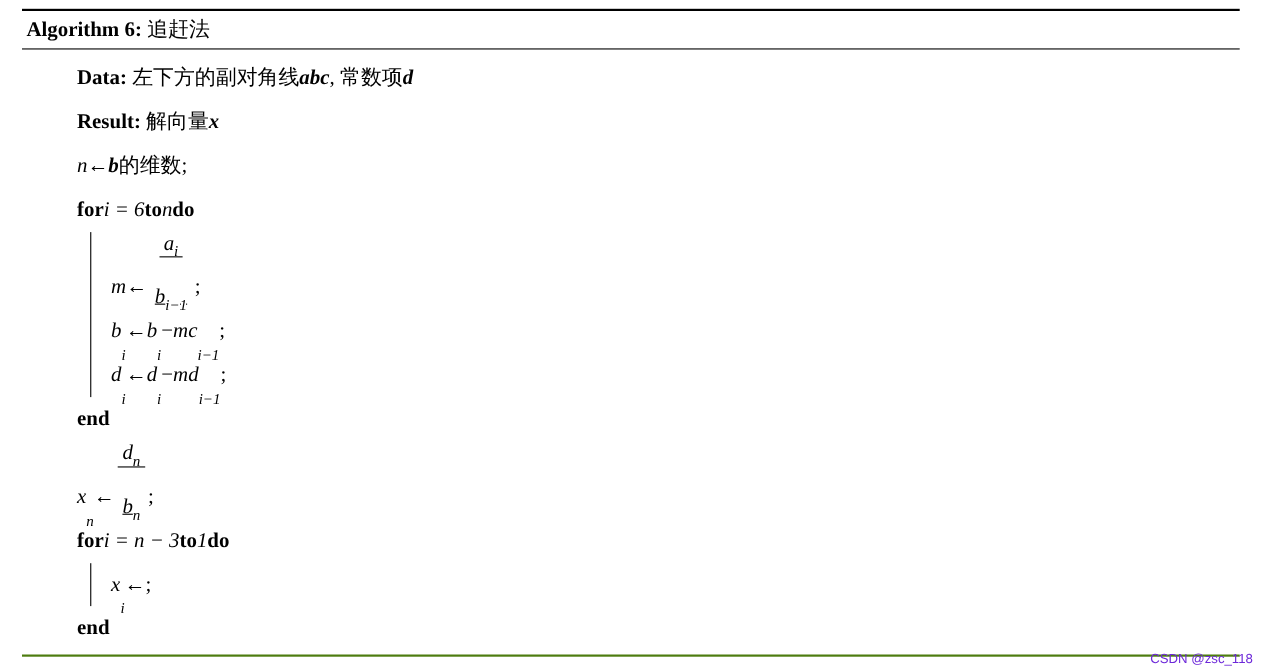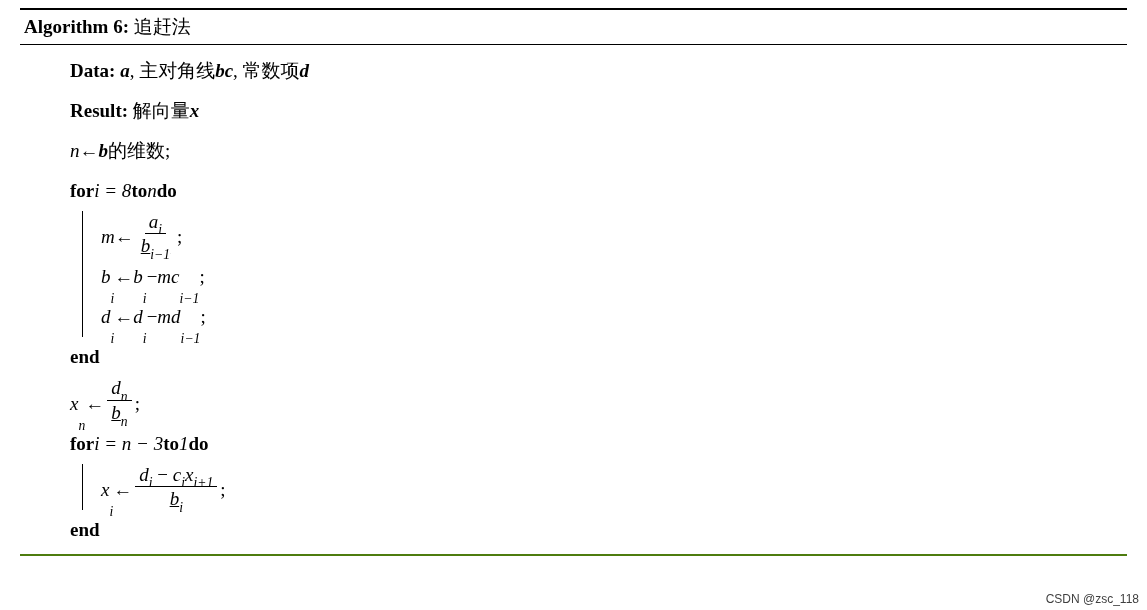--- a/index.html
+++ b/index.html
@@ -34,49 +34,50 @@
     margin-left: 12px;
     padding-left: 18px;
   }
   .frac {
     display: inline-flex;
     flex-direction: column;
     align-items: center;
     vertical-align: middle;
     margin: 0 3px;
     line-height: 1.15;
+    gap: 24px;
   }
   .frac .num { border-bottom: 1.2px solid #000; padding: 0 4px 1px 4px; }
   .frac .den { padding: 1px 4px 0 4px; text-decoration: underline; }
   sub { font-size: 0.72em; font-style: italic; line-height: 0; position: relative; bottom: -2px; }
   .watermark {
     position: fixed;
     bottom: 4px;
     right: 8px;
     font-size: 12px;
-    color: #404040;
+    color: #6d28d9;
     font-family: Arial, sans-serif;
   }
 </style>
 </head>
 <body>
 
 <div class="algo-wrap">
 
   <div class="algo-title-line">
     <span class="bold">Algorithm 6:</span>
     <span>追赶法</span>
   </div>
 
   <div class="algo-body">
 
     <div class="line">
       <span class="bold">Data:</span>&nbsp;
+      <span>左下方的副对角线 </span>
       <span class="bital">a</span>
-      <span>, 主对角线 </span>
       <span class="bital">b</span>
       <span class="bital">c</span>
       <span>, 常数项 </span>
       <span class="bital">d</span>
     </div>
 
     <div class="line">
       <span class="bold">Result:</span>&nbsp;
       <span>解向量 </span>
       <span class="bital">x</span>
@@ -84,21 +85,21 @@
 
     <div class="line">
       <span class="ital">n</span>
       <span> ← </span>
       <span class="bital">b</span>
       <span> 的维数;</span>
     </div>
 
     <div class="line">
       <span class="bold">for</span>
-      <span class="ital"> i = 8 </span>
+      <span class="ital"> i = 6 </span>
       <span class="bold">to</span>
       <span class="ital"> n </span>
       <span class="bold">do</span>
     </div>
 
     <div class="indent-block">
       <div class="line">
         <span class="ital">m</span>
         <span> ← </span>
         <span class="frac">
@@ -152,28 +153,20 @@
       <span class="bold">to</span>
       <span class="ital"> 1 </span>
       <span class="bold">do</span>
     </div>
 
     <div class="indent-block">
       <div class="line">
         <span class="ital">x</span>
           <sub>i</sub>
         <span> ← </span>
-        <span class="frac">
-          <span class="num">
-            <span class="ital">d</span><sub>i</sub>
-            <span> − </span>
-            <span class="ital">c</span><sub>i</sub><span class="ital">x</span><sub>i+1</sub>
-          </span>
-          <span class="den"><span class="ital">b</span><sub>i</sub></span>
-        </span>
         <span>;</span>
       </div>
     </div>
 
     <div class="line">
       <span class="bold">end</span>
     </div>
 
   </div>
 </div>

